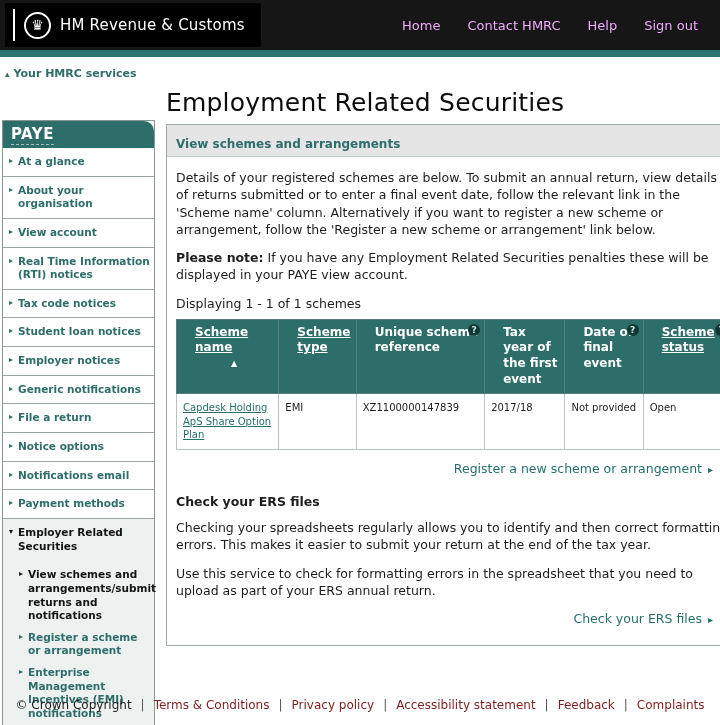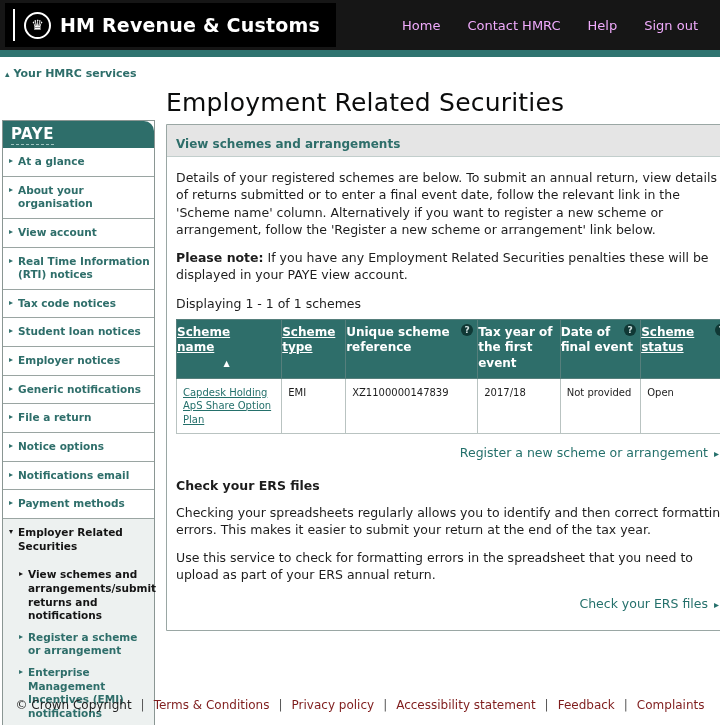--- a/index.html
+++ b/index.html
@@ -16,21 +16,21 @@
   }
   .brand {
     display:flex; align-items:center; gap:9px; background:#000;
     padding:6px 16px 6px 8px; margin-left:5px; cursor:pointer;
   }
   .brand-bar { width:2px; height:32px; background:#fff; }
   .crown-circle {
     width:27px; height:27px; border:2px solid #fff; border-radius:50%;
     display:flex; align-items:center; justify-content:center; color:#fff; font-size:14px;
   }
-  .brand-text { color:#fff; font-size:19px; font-weight:700; letter-spacing:.2px; white-space:nowrap;text-align:right; }
+  .brand-text { color:#fff; font-size:15px; font-weight:400; letter-spacing:.2px; white-space:nowrap;text-align:right; }
   .top-nav { display:flex; gap:27px; margin-right:22px; }
   .top-nav a { color:#f0abfc; font-size:13px; text-decoration:none; white-space:nowrap; cursor:pointer; }
 
   .teal-stripe { position:absolute; top:50px; left:0; width:720px; height:7px; background:#2f7470; }
 
   
   .services-link {
     position:absolute; top:67px; left:5px; color:#2e6e6a; font-size:11px; font-weight:700;
     cursor:pointer; display:flex; align-items:center; gap:4px;
   }
@@ -67,39 +67,39 @@
     padding:12px 9px 5px 9px; border-radius:0 9px 0 0; border-bottom:1px solid #c2cecc;
   }
   .panel-body { padding:12px 9px 16px 9px; font-size:12.5px; line-height:1.38; color:#1d1d1d; }
   .panel-body p { margin:0 0 11px 0; }
   .displaying { margin-bottom:7px; }
 
   
   table.schemes { border-collapse:collapse; width:100%; border:1px solid #8a9693; }
   table.schemes th {
     background:#2e6e6a; color:#fff; text-align:left; font-size:12px; font-weight:700;
-    padding:5px 5px 6px 0; vertical-align:top; border:1px solid #567f7c; position:relative; line-height:1.3;
+    padding:5px 5px 6px 18px; vertical-align:top; border:1px solid #567f7c; position:relative; line-height:1.3;
   }
   table.schemes th .th-label.sortable { text-decoration:underline; cursor:pointer; }
   .th-schemename .th-label { display:inline-block; max-width:62px; }
   .sort-arrow { text-align:center; font-size:8px; margin-top:3px; color:#fff; }
   .help-icon {
     position:absolute; top:4px; right:4px; width:12px; height:12px; border-radius:50%;
     background:#103835; color:#cfe0df; font-size:9px; line-height:12px; text-align:center;
     font-weight:700; cursor:pointer;
   }
   .th-help { padding-right:20px; }
   table.schemes td {
     border:1px solid #b9c3c1; padding:7px 5px 7px 6px; font-size:10px;
     vertical-align:top; line-height:1.35; background:#fff;
   }
   a.scheme-link { color:#24706b; text-decoration:underline; cursor:pointer; }
 
   
-  .link-row { text-align:right; margin:10px 13px 16px 0; }
+  .link-row { text-align:right; margin:10px 19px 16px 0; }
   .arrow-link { color:#24706b; font-size:12.5px; text-decoration:none; cursor:pointer; }
   .arrow-link .la { font-size:10px; margin-left:6px; }
   .ers-heading { font-weight:700; font-size:12.5px; margin:2px 0 9px 0; color:#1d1d1d; }
 
   
   .footer {
     position:absolute; top:698px; left:0; width:720px; text-align:center;
     font-size:12px; color:#1d1d1d; white-space:nowrap;
   }
   .footer a { color:#7f1d1d; text-decoration:none; cursor:pointer; }

